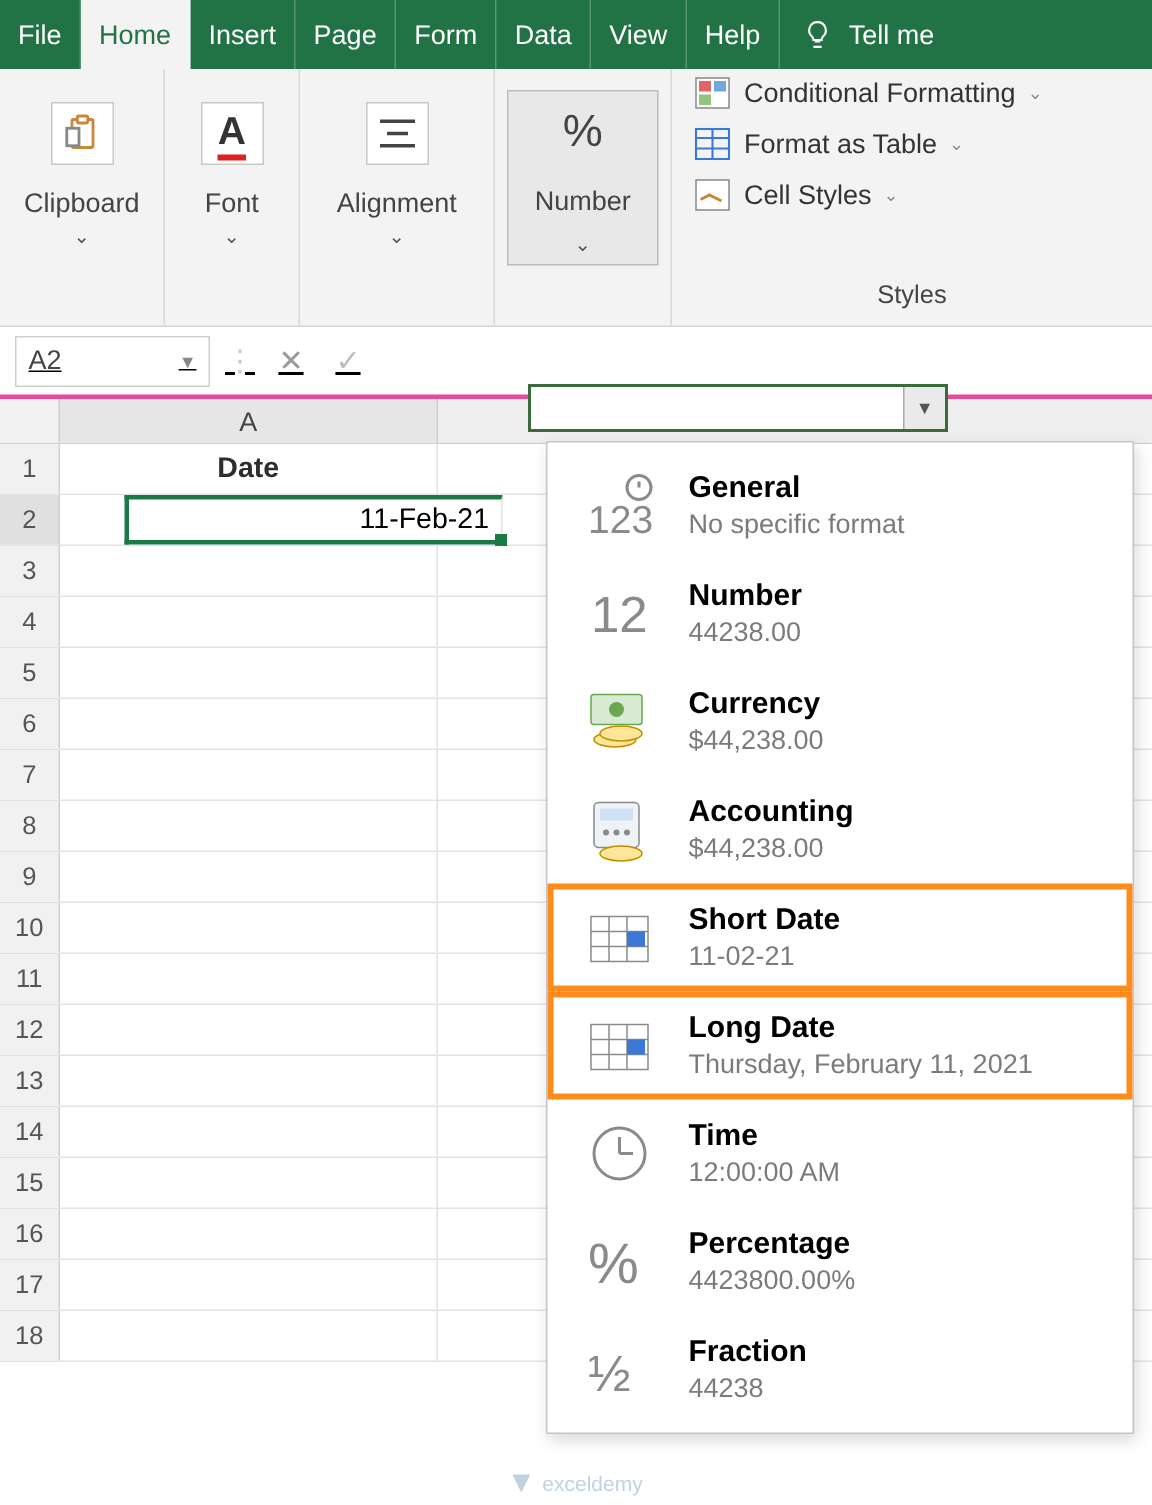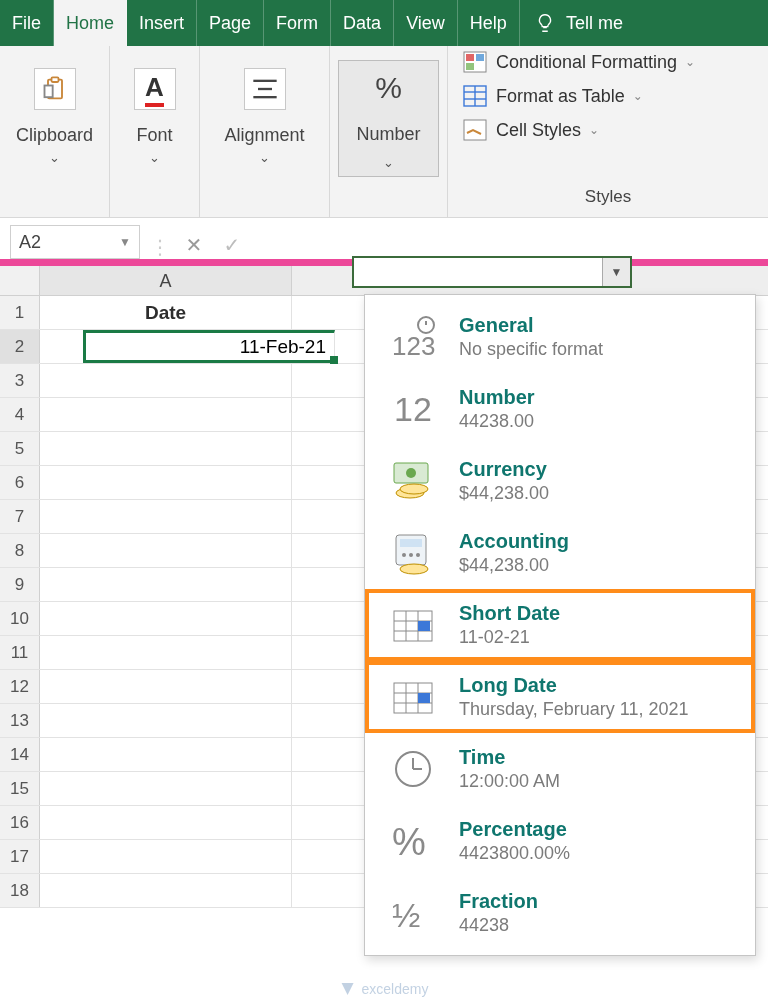--- a/index.html
+++ b/index.html
@@ -21,21 +21,21 @@
   .chev { font-size: 13px; color: #555; margin-top: 4px; }
   .group.number .group-btn { border: 1px solid #bdbdbd; background: #e8e8e8; padding: 6px 12px; }
   .group.number { padding-top: 14px; }
 
   .styles-col { flex: 1; display: flex; flex-direction: column; padding: 2px 10px 4px; gap: 6px; }
   .style-row { display: flex; align-items: center; gap: 8px; font-size: 18px; color: #333; padding: 2px 4px; }
   .style-row .si { width: 26px; height: 24px; display: inline-flex; align-items: center; justify-content: center; }
   .styles-title { text-align: center; font-size: 17px; color: #444; margin-top: auto; padding: 6px 4px; }
 
   
-  .frow { height: 48px; border-bottom: 7px solid #ec4899; display: flex; align-items: flex-end; padding: 0 10px; gap: 10px; }
+  .frow { height: 48px; border-bottom: 3px solid #ec4899; display: flex; align-items: center; padding: 0 10px; gap: 10px; text-decoration: underline; }
   .namebox { width: 130px; height: 34px; border: 1px solid #cfcfcf; background: #fff; display: flex; align-items: center; justify-content: space-between; padding: 0 8px; font-size: 18px; color: #444; }
   .namebox .dd { color: #888; font-size: 12px; }
   .fb-sep { color: #ccc; font-size: 20px; }
   .fb-btn { width: 28px; height: 28px; display: flex; align-items: center; justify-content: center; color: #9a9a9a; font-size: 20px; }
 
   
   .sheet { position: relative; }
   .colhdr { height: 30px; display: flex; border-bottom: 1px solid #d0d0d0; }
   .rowhdr-corner { width: 40px; border-right: 1px solid #d0d0d0; background: #f1f1f1; }
   .colA { width: 252px; border-right: 1px solid #d0d0d0; background: #e6e6e6; text-align: center; font-size: 18px; color: #444; line-height: 30px; }
@@ -52,21 +52,21 @@
 
   
   .fmt-box { position: absolute; left: 352px; top: 256px; width: 280px; height: 32px; border: 2px solid #3b6b3b; background: #fff; display: flex; align-items: center; }
   .fmt-box .dd { margin-left: auto; width: 28px; height: 100%; border-left: 1px solid #aaa; display: flex; align-items: center; justify-content: center; background: #eaeaea; font-size: 12px; color: #555; }
   .fmt-box input { border: none; outline: none; flex: 1; height: 100%; padding: 0 6px; font-size: 16px; background: transparent; }
 
   .fmt-panel { position: absolute; left: 364px; top: 294px; width: 392px; background: #fff; border: 1px solid #c5c5c5; box-shadow: 2px 4px 10px rgba(0,0,0,0.15); padding: 6px 0; }
   .fmt-item { display: flex; align-items: center; gap: 18px; padding: 10px 20px; }
   .fmt-item .ico { width: 56px; height: 52px; display: flex; align-items: center; justify-content: center; color: #7a7a7a; }
   .fmt-item .txts { display: flex; flex-direction: column; }
-  .fmt-item .t1 { font-size: 20px; font-weight: 700; color: #0f766e; }
+  .fmt-item .t1 { font-size: 20px; font-weight: 700; color: #000000; }
   .fmt-item .t2 { font-size: 18px; color: #7b7b7b; margin-top: 2px; }
   .fmt-item.hl { outline: 4px solid #ff8c1a; outline-offset: -4px; }
 
   .watermark { position: absolute; left: 50%; bottom: 6px; transform: translateX(-50%); font-size: 14px; color: #9bb4d0; opacity: 0.6; display: flex; align-items: center; gap: 6px; }
 
   
   svg { display: block; }
 </style>
 </head>
 <body>

